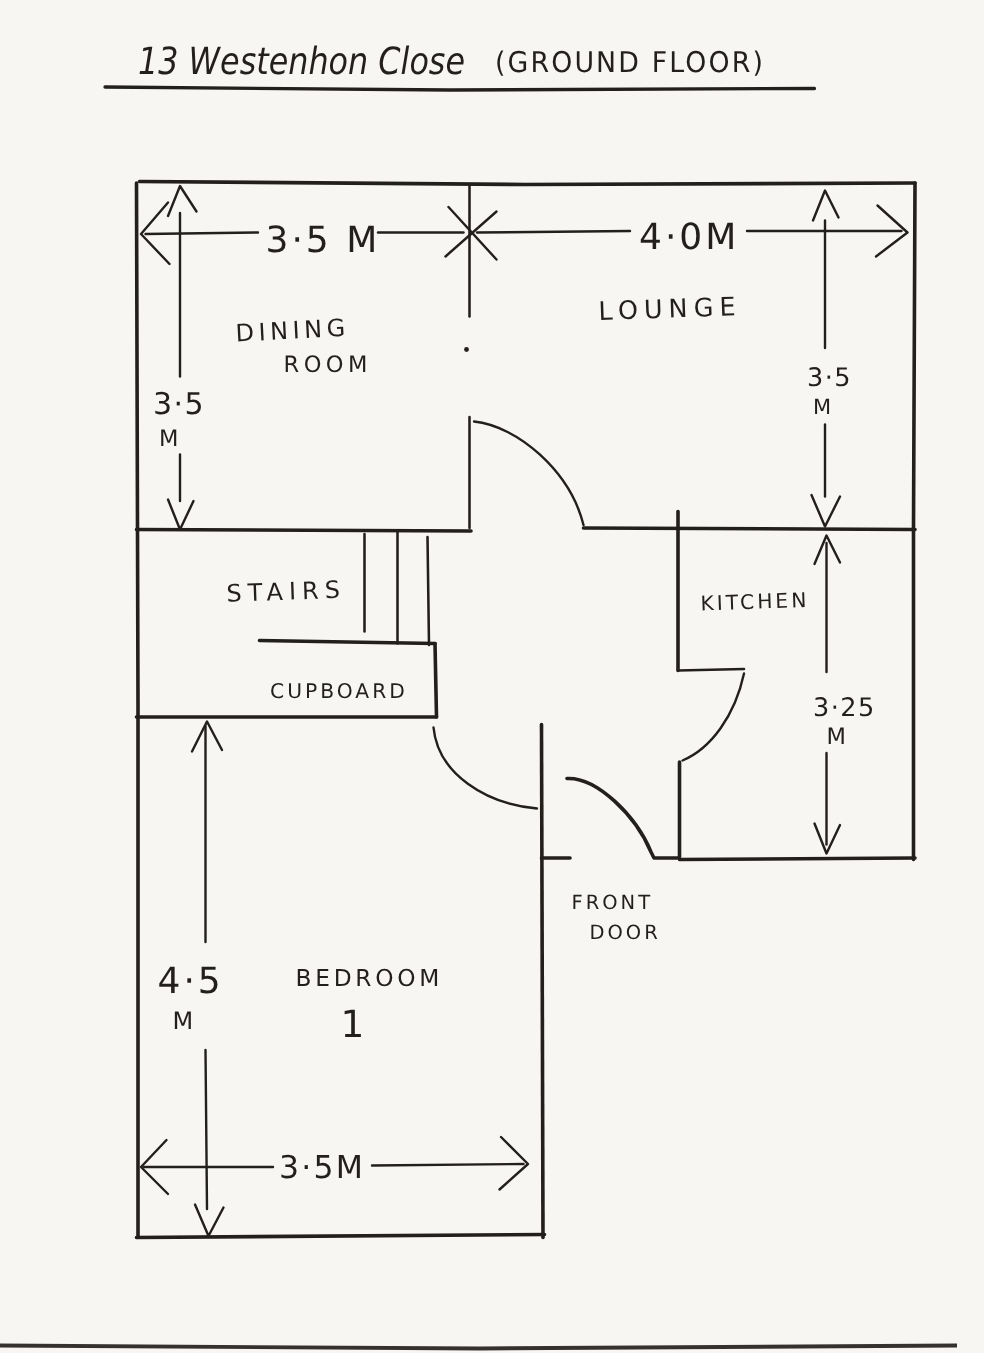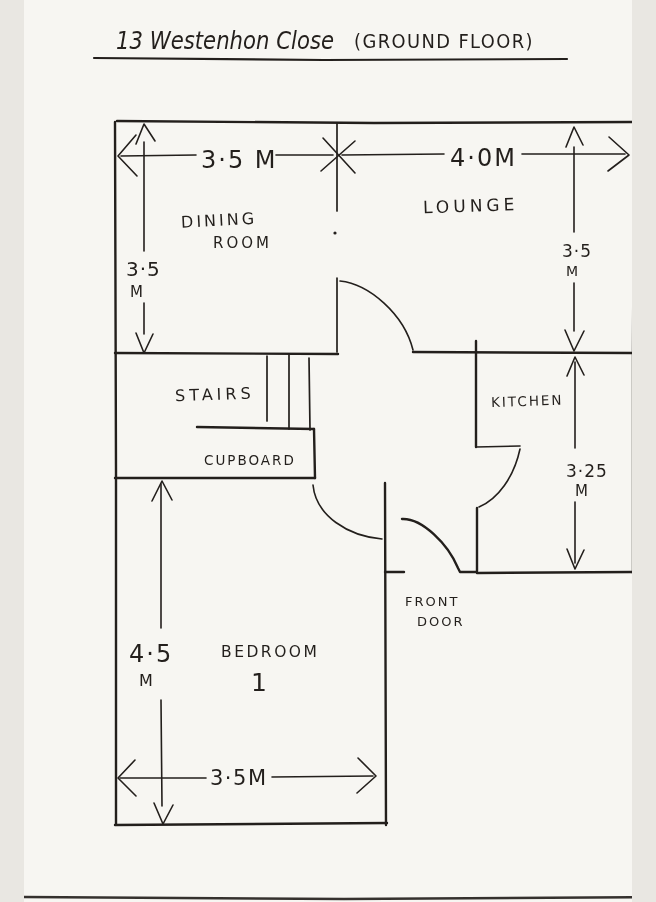--- a/index.html
+++ b/index.html
@@ -1,18 +1,18 @@
 <!DOCTYPE html>
 <html><head>
 <meta charset="utf-8">
 <style>
   html,body{margin:0;padding:0;background:#e9e7e2;}
   .page{
     position:relative;
-    width:608px;height:902px;
+    width:656px;height:902px;
     margin:0 auto;
     background:#f7f6f2;
     overflow:hidden;
     font-family:"DejaVu Sans",sans-serif;
   }
   svg{position:absolute;left:0;top:0;}
   .ink{stroke:#231f1c;fill:none;stroke-linecap:round;stroke-linejoin:round;}
   .wall{stroke-width:2.4;}
   .thin{stroke-width:1.7;}
   .dim{stroke-width:1.6;}

